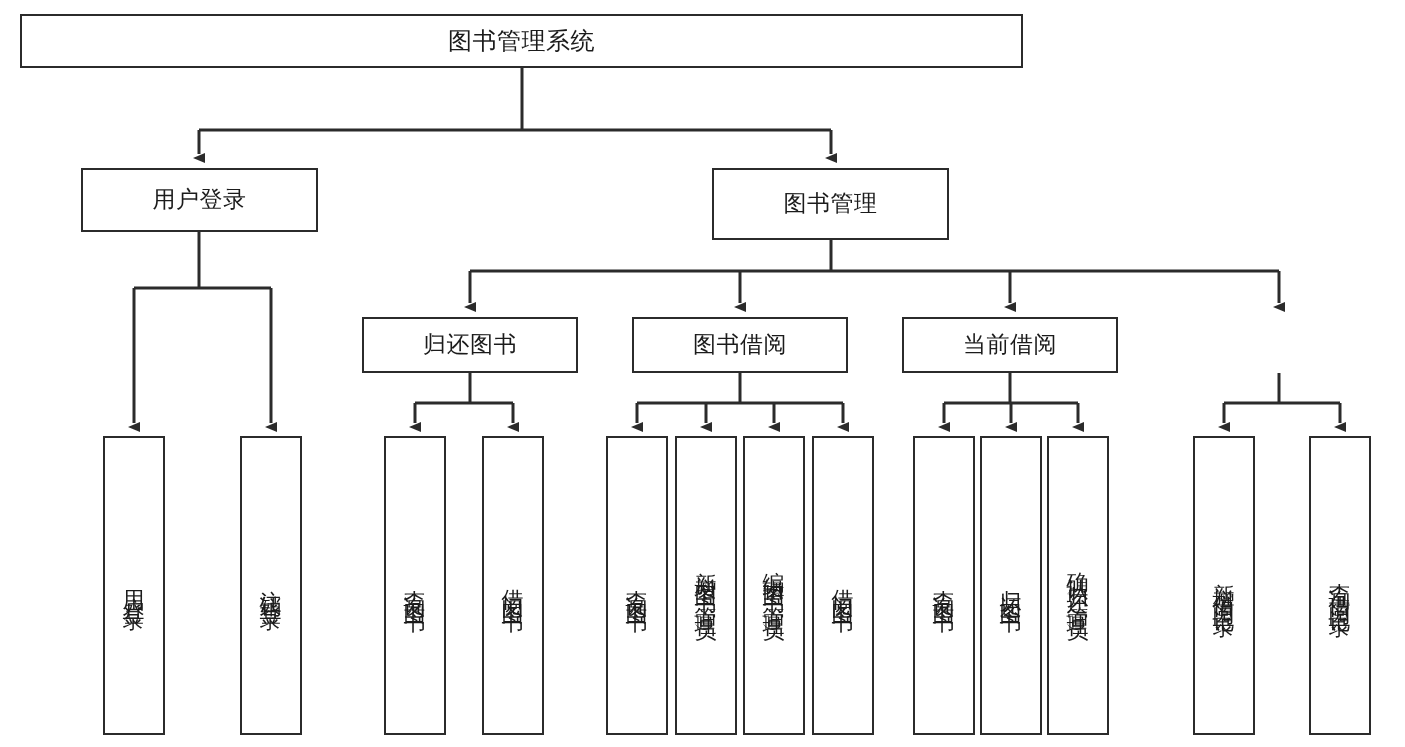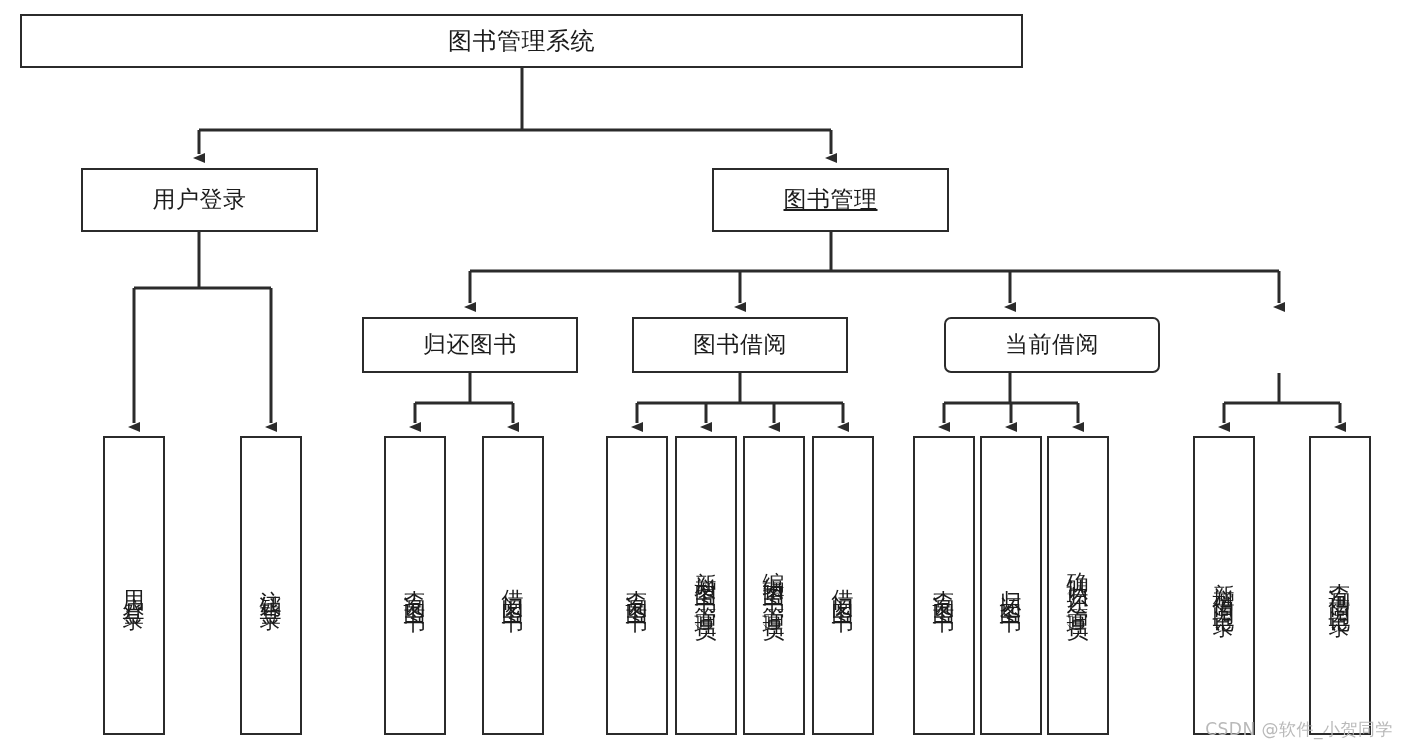--- a/index.html
+++ b/index.html
@@ -129,33 +129,33 @@
   </svg>
 
   <div class="node horiz root" style="left:20px; top:14px; width:1003px; height:54px;">
     <span class="label">图书管理系统</span>
   </div>
 
   <div class="node horiz" style="left:81px; top:168px; width:237px; height:64px;">
     <span class="label">用户登录</span>
   </div>
 
-  <div class="node horiz" style="left:712px; top:168px; width:237px; height:64px;text-decoration:underline;">
+  <div class="node horiz" style="left:712px; top:168px; width:237px; height:72px;">
     <span class="label">图书管理</span>
   </div>
 
   <div class="node horiz" style="left:362px; top:317px; width:216px; height:56px;">
     <span class="label">归还图书</span>
   </div>
 
   <div class="node horiz" style="left:632px; top:317px; width:216px; height:56px;">
     <span class="label">图书借阅</span>
   </div>
 
-  <div class="node horiz" style="left:944px; top:317px; width:216px; height:56px;border-radius:7px;">
+  <div class="node horiz" style="left:902px; top:317px; width:216px; height:56px;">
     <span class="label">当前借阅</span>
   </div>
 
 
   <div class="node vert" style="left:103px; top:436px; width:62px; height:299px;">
     <span class="label">用户登录</span>
   </div>
 
   <div class="node vert" style="left:240px; top:436px; width:62px; height:299px;">
     <span class="label">注销登录</span>
@@ -198,15 +198,14 @@
   </div>
 
   <div class="node vert" style="left:1193px; top:436px; width:62px; height:299px;">
     <span class="label">新增借阅记录</span>
   </div>
 
   <div class="node vert" style="left:1309px; top:436px; width:62px; height:299px;">
     <span class="label">查询借阅记录</span>
   </div>
 
-  <div id="watermark">CSDN @软件_小贺同学</div>
 
 </div>
 
 </body></html>

